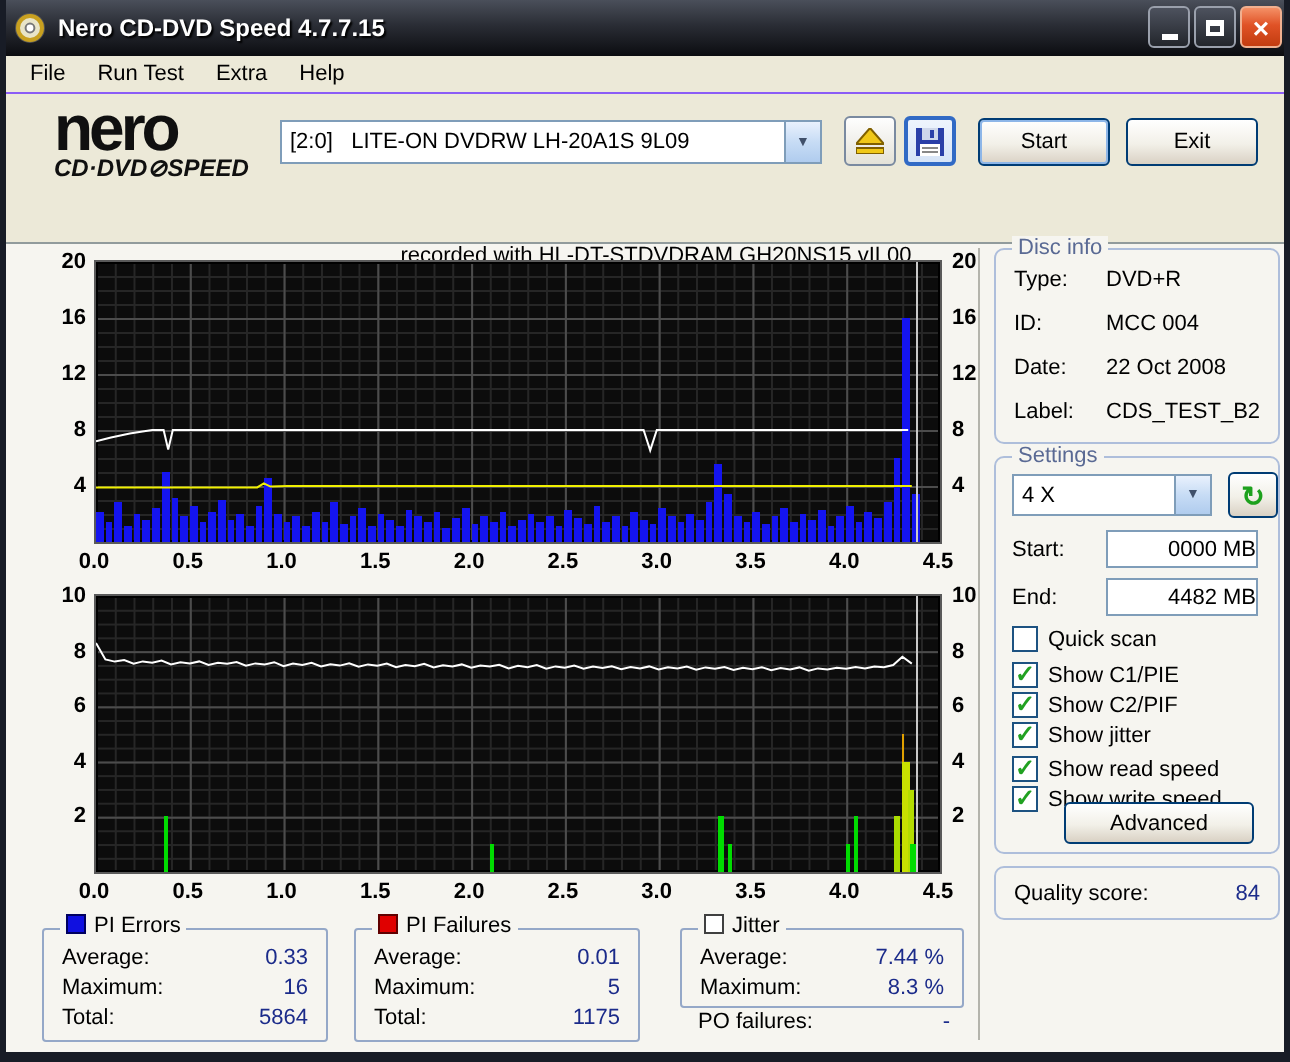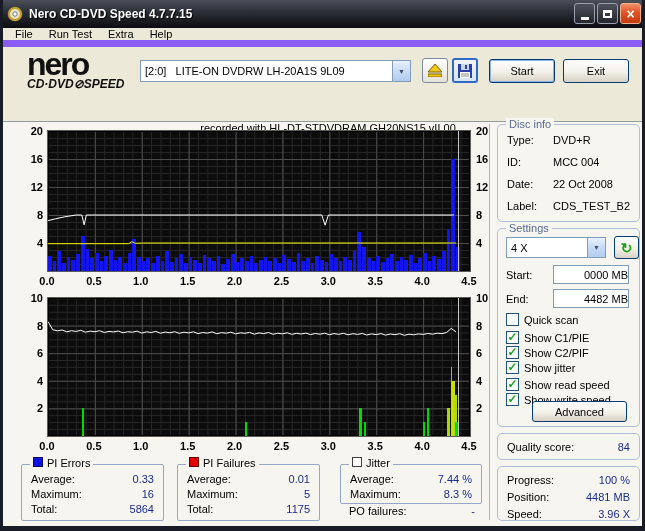--- a/index.html
+++ b/index.html
@@ -11,21 +11,21 @@
   .appicon{margin-left:7px;}
   .title{color:#fff;font-size:12px;font-weight:bold;margin-left:6px;text-shadow:1px 1px 1px #000;}
   .winbtns{position:absolute;right:4px;top:3px;display:flex;gap:2px;}
   .winbtn{width:21px;height:21px;border:1px solid #9aa0ac;border-radius:3px;box-sizing:border-box;
     background:linear-gradient(#4d525e,#23262c);display:flex;align-items:center;justify-content:center;cursor:default;}
   .winbtn.close{background:linear-gradient(#f49066,#e05226 45%,#c23c10);border-color:#f0b090;}
   .minglyph{width:8px;height:3px;background:#fff;margin-top:9px;}
   .maxglyph{width:9px;height:8px;border:2px solid #fff;border-top-width:3px;box-sizing:border-box;}
   .winbtn.close span{color:#fff;font-weight:bold;font-size:14px;line-height:14px;}
   
-  .menubar{position:absolute;left:0;top:28px;width:639px;height:19px;background:#ece9d8;border-bottom:7px solid #8b5cf6;display:flex;align-items:center;padding-left:4px;box-sizing:border-box;}
+  .menubar{position:absolute;left:0;top:28px;width:639px;height:19px;background:#ece9d8;border-bottom:1px solid #8b5cf6;display:flex;align-items:center;padding-left:4px;box-sizing:border-box;}
   .menuitem{font-size:11px;color:#000;padding:2px 8px;}
   
   .toolbar{position:absolute;left:0;top:47px;width:639px;height:52px;background:#ece9d8;}
   .logo{position:absolute;left:24px;top:1px;color:#101010;line-height:1;}
   .logo1{font-size:32px;font-weight:bold;letter-spacing:-2px;}
   .logo2{font-size:12px;font-weight:bold;font-style:italic;letter-spacing:0px;margin-top:-2px;}
   .combo{background:#fff;border:1px solid #7f9db9;display:flex;align-items:center;box-sizing:border-box;}
   .combo .combotext{flex:1;font-size:11px;padding-left:4px;white-space:pre;overflow:hidden;}
   .arrowbtn{width:17px;align-self:stretch;background:linear-gradient(#e9f1fd,#c7dcf5 50%,#b0ccee);border-left:1px solid #7f9db9;
     display:flex;align-items:center;justify-content:center;font-size:7px;color:#40506a;}
@@ -347,36 +347,20 @@
     <button class="xpbtn advbtn">Advanced</button>
   </div>
 
   <div class="rbox" style="left:494px;top:433px;width:143px;height:27px;">
     <div class="irow" style="top:7px;">
       <span class="lab">Quality score:</span>
       <span class="val">84</span>
     </div>
   </div>
 
-  <div class="rbox" style="left:494px;top:466px;width:143px;height:55px;">
-    <div id="progressrows">
-        <div class="irow" style="top: 7px;">
-          <span class="lab">Progress:</span>
-          <span class="val">100 %</span>
-        </div>
-        <div class="irow" style="top: 24px;">
-          <span class="lab">Position:</span>
-          <span class="val">4481 MB</span>
-        </div>
-        <div class="irow" style="top: 41px;">
-          <span class="lab">Speed:</span>
-          <span class="val">3.96 X</span>
-        </div>
-      </div>
-  </div>
 
   <div id="statboxes"></div>
   <div class="porow">
     <span class="lab">PO failures:</span>
     <span class="val">-</span>
   </div>
 
 <div class="statbox" style="left: 18px; top: 464px; width: 143px; height: 57px;">
       <div class="stitle">
         <span class="swatch" style="background: rgb(16, 16, 224); border: 1px solid rgb(0, 0, 96);"></span>

